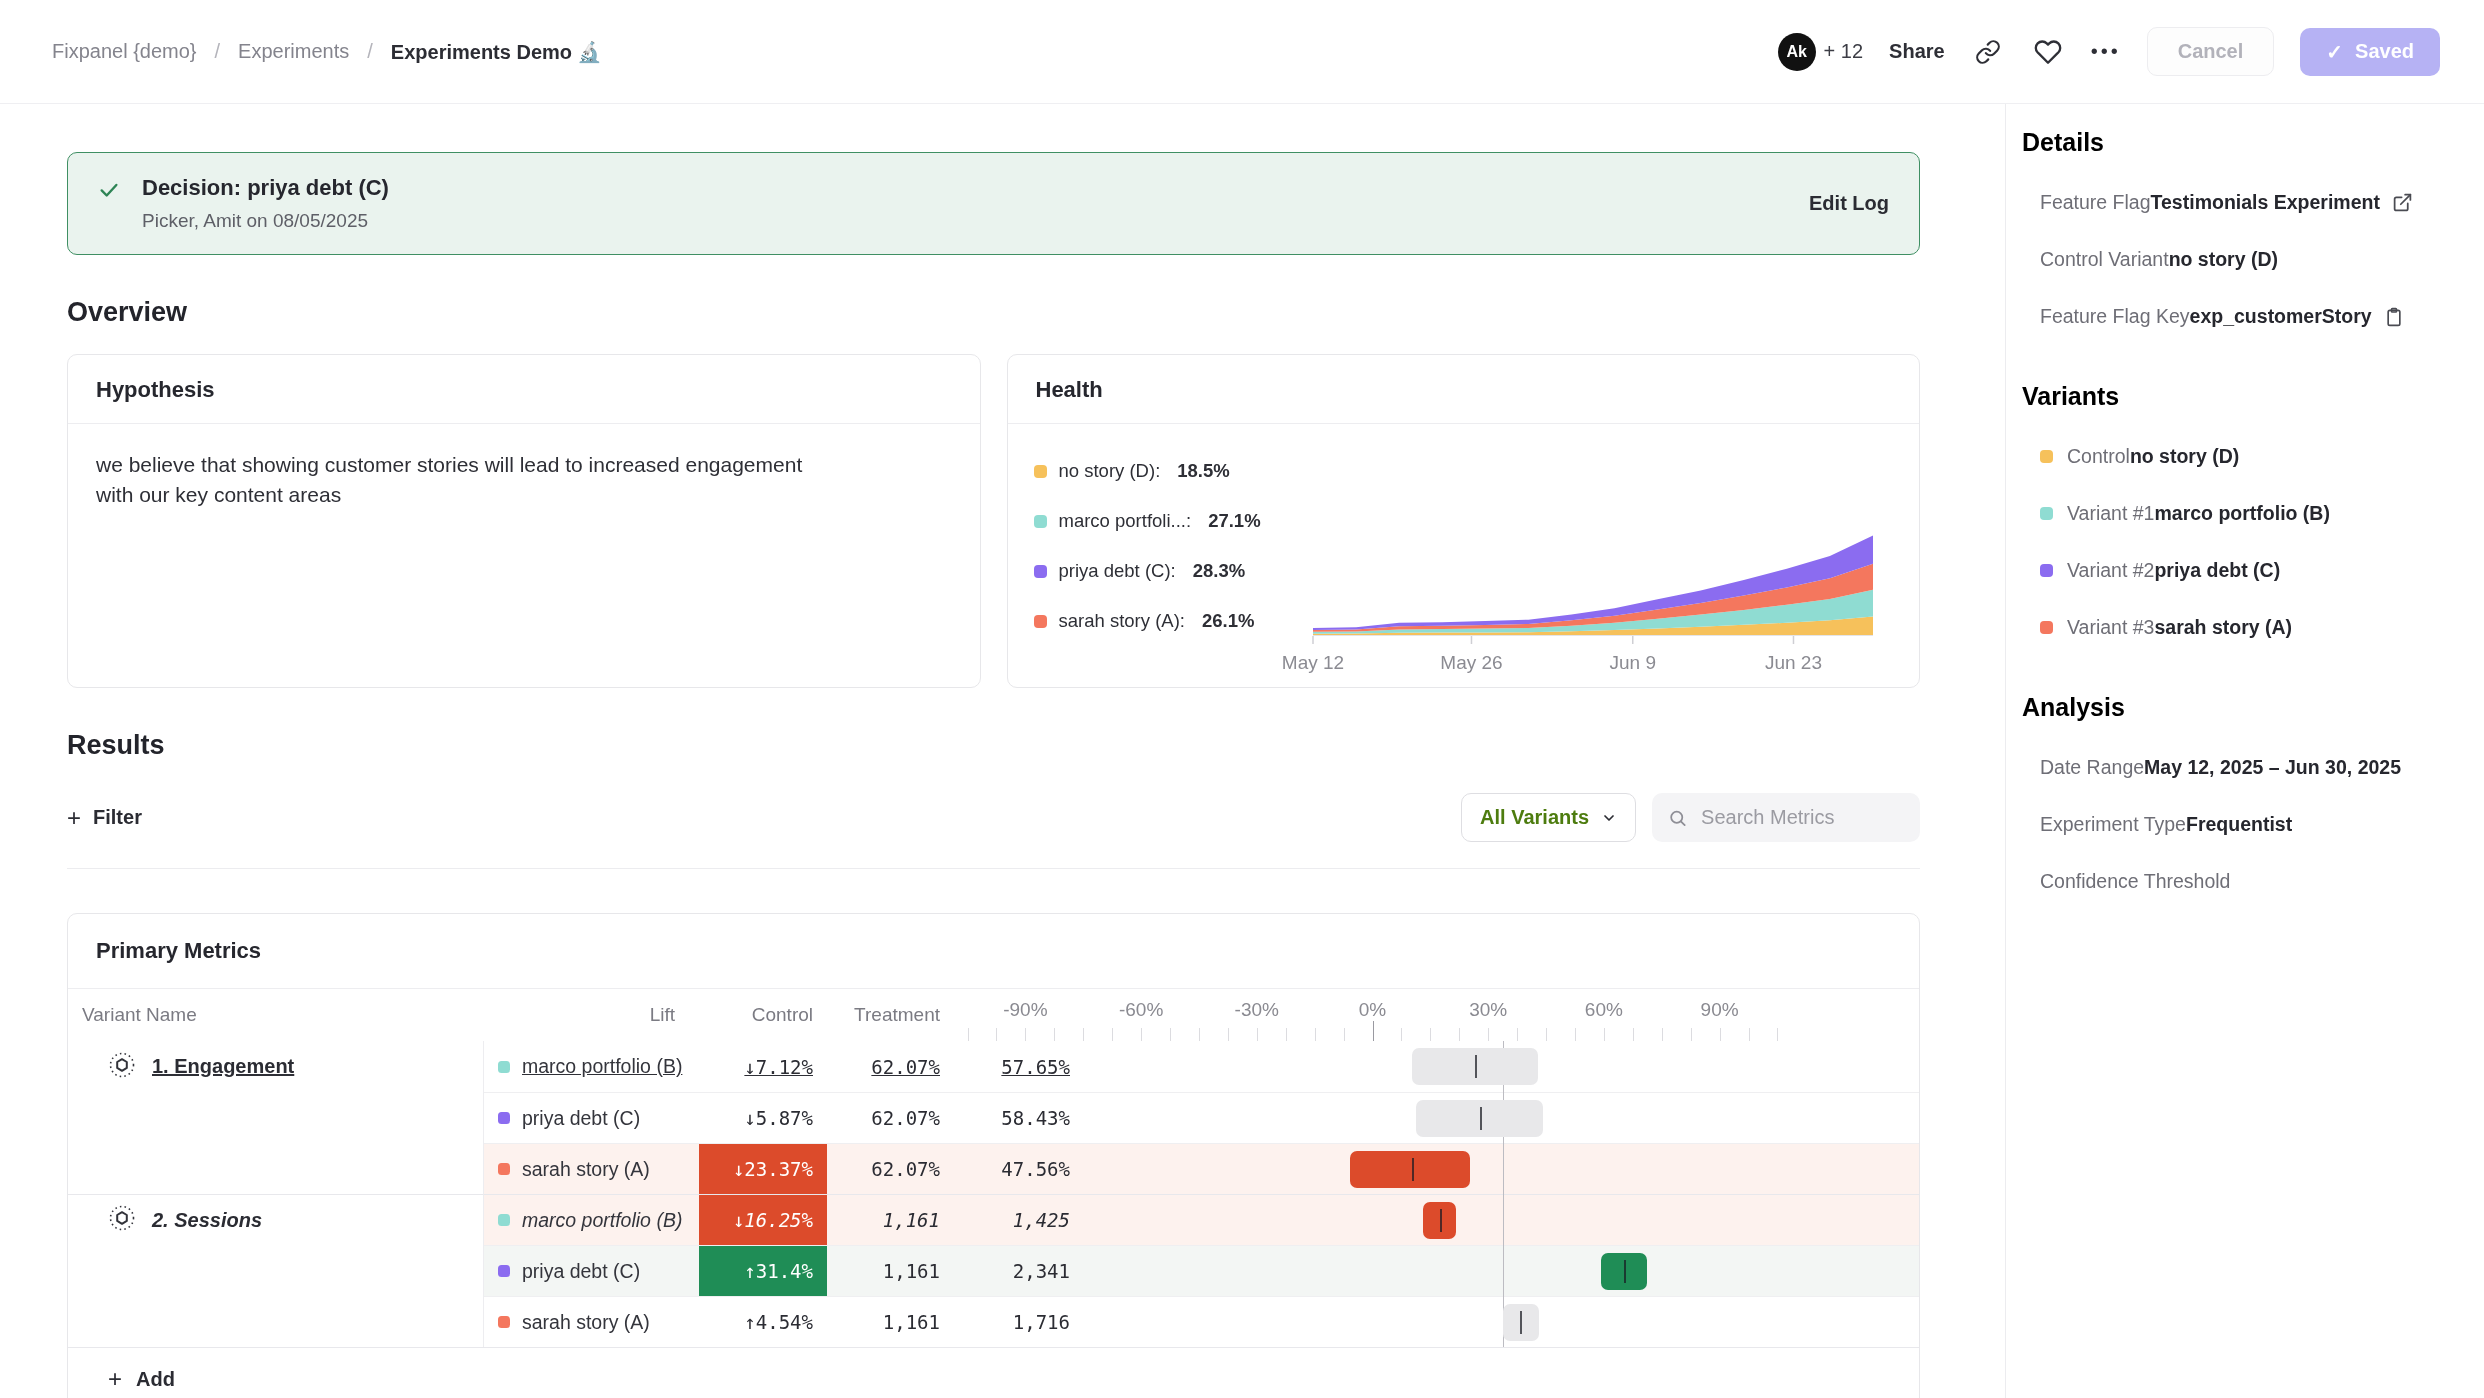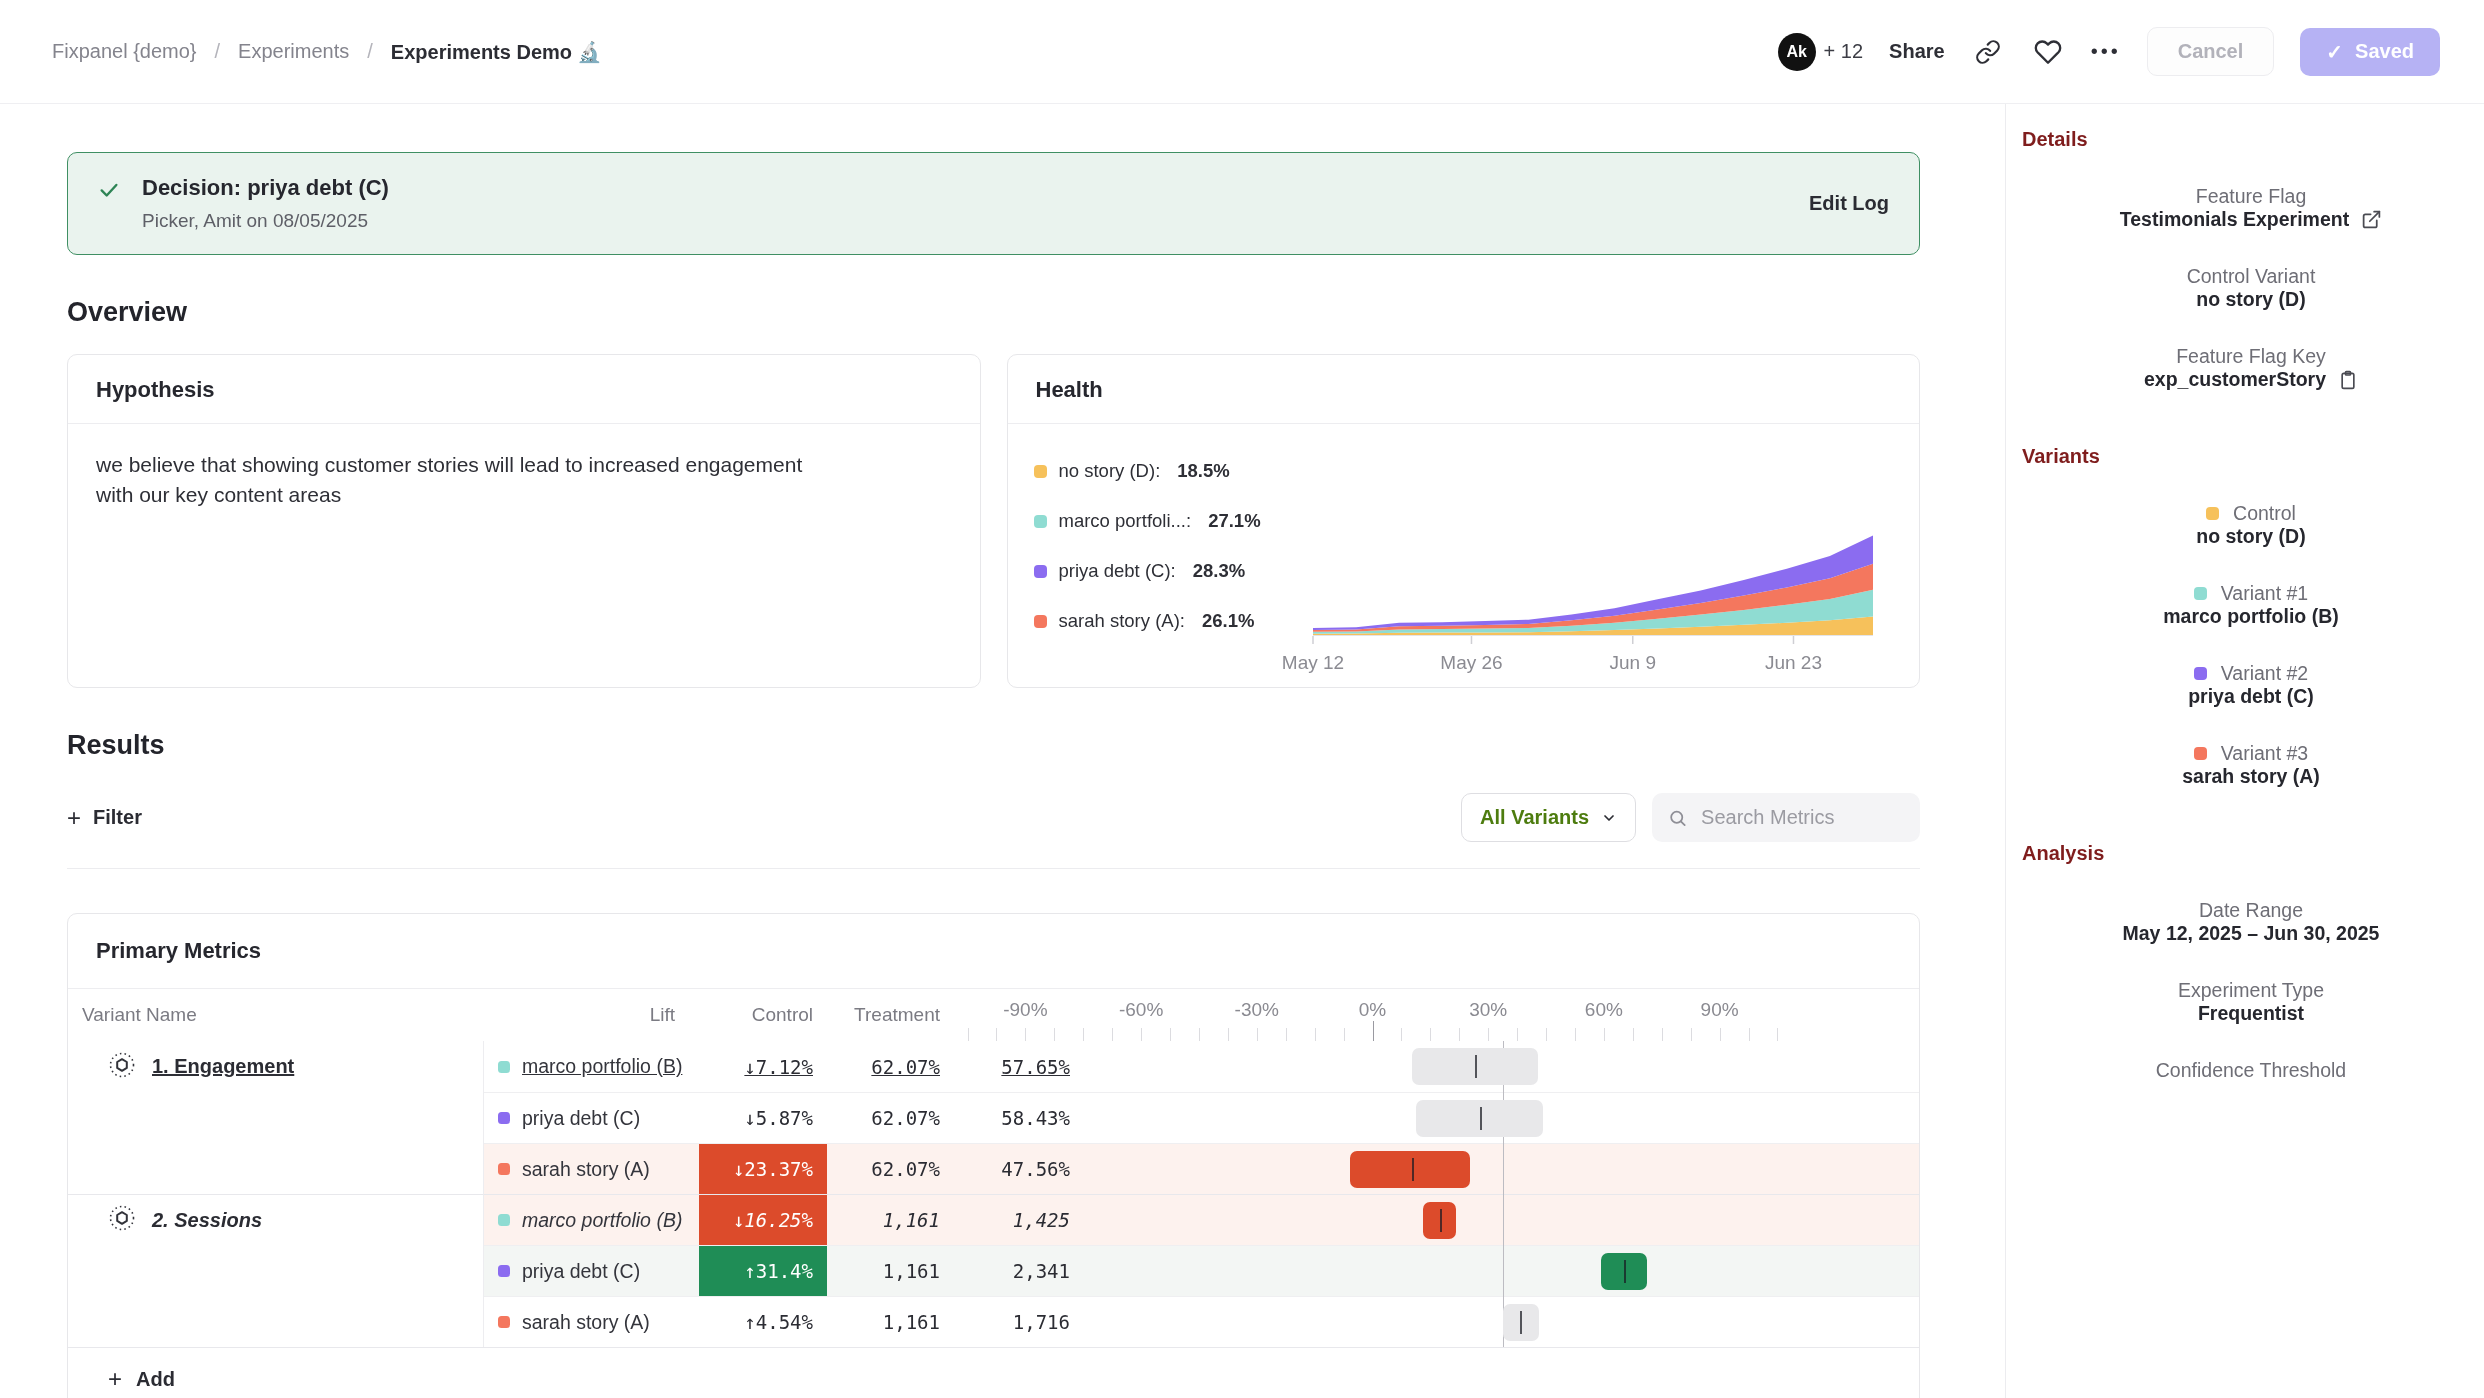--- a/index.html
+++ b/index.html
@@ -92,23 +92,23 @@
               justify-content:flex-end;padding-right:14px;color:#fff;}
   .tone-negative .cell:not(.metric){background:#fdf2ee;}
   .tone-positive .cell:not(.metric){background:#f3f6f4;}
   .ci-cell{position:relative;}
   .ci-bar{position:absolute;top:7px;height:37px;border-radius:7px;z-index:2;}
   .ci-mean{position:absolute;top:14px;height:23px;width:2px;background:rgba(25,26,34,.72);z-index:3;}
   .add-row{border-top:1px solid #e8e8ec;padding:17px 40px;display:flex;align-items:center;gap:14px;
            font-size:20px;font-weight:600;color:#2b2c33;cursor:pointer;}
   
   .sidebar{width:479px;flex:none;border-left:1px solid #ececef;padding:24px 22px 0 16px;}
-  .side-h{font-size:20px;font-weight:700;color:#7f1d1d;margin:0;}
+  .side-h{font-size:25px;font-weight:700;color:#000000;margin:0;}
   .side-h + .side-rows{margin-top:4px;}
-  .side-row{display:flex;align-items:center;padding-left:18px;margin-top:34px;flex-direction:column;}
+  .side-row{display:flex;align-items:center;padding-left:18px;margin-top:34px;}
   .side-label{font-size:19.5px;color:#6e6e76;display:flex;align-items:center;gap:14px;}
   .side-value{font-size:19.5px;font-weight:700;color:#26272e;display:flex;align-items:center;gap:12px;text-align:right;}
   .side-gap-lg{margin-top:54px;}
   .sicon{color:#4a4b52;display:flex;}
 </style>
 </head>
 <body>
 
 <div class="app">
 

